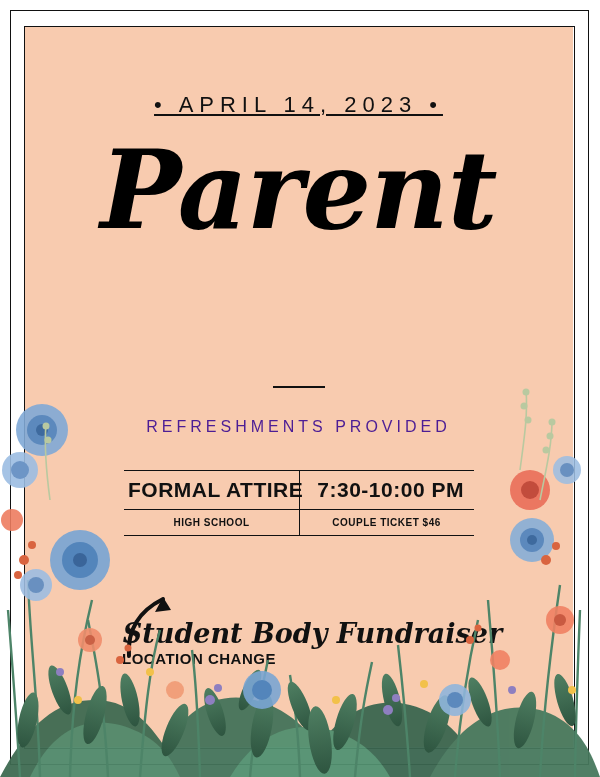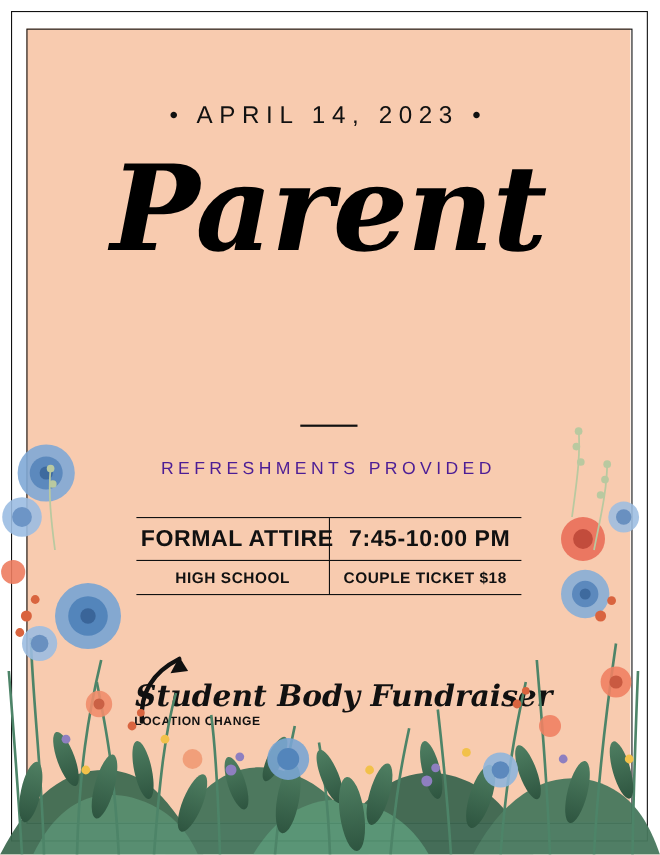--- a/index.html
+++ b/index.html
@@ -88,20 +88,21 @@
   .date-line {
     position: absolute;
     top: 66px;
     left: 0; right: 0;
     text-align: center;
     font-family: "Liberation Sans", sans-serif;
     font-size: 22px;
     letter-spacing: 6px;
     font-weight: 400;
     color: #111111;
+    text-decoration: underline;
   }
 
   .title-wrap {
     position: absolute;
     top: 114px;
     left: 0; right: 0;
     text-align: center;
     color: #000000;
   }
   .title-line {
@@ -173,21 +174,21 @@
     bottom: 0;
     width: 0;
     border-left: 1.5px solid #111111;
   }
   .row-big .cell {
     font-size: 21px;
     font-weight: 700;
     letter-spacing: 0.5px;
   }
   .row-small .cell {
-    font-size: 14px;
+    font-size: 10px;
     font-weight: 700;
     letter-spacing: 0.5px;
   }
 
   .fundraiser {
     position: absolute;
     top: 592px;
     left: 0; right: 0;
     text-align: center;
     font-family: "DejaVu Serif", serif;
@@ -195,21 +196,21 @@
     font-weight: 700;
     font-size: 27px;
     color: #111111;
     transform: translateX(14px);
   }
 
   .location-change {
     position: absolute;
     top: 624px;
     left: 98px;
-    font-size: 11px;
+    font-size: 15px;
     font-weight: 700;
     letter-spacing: 0.5px;
     color: #111111;
   }
 
   .arrow-svg {
     position: absolute;
     top: 540px;
     left: 95px;
     width: 70px;
@@ -251,27 +252,27 @@
 
     <div class="divider-short"></div>
 
     <div class="refreshments">REFRESHMENTS PROVIDED</div>
 
     <div class="info-table">
       <div class="table-top-rule"></div>
       <div class="table-row row-big">
         <div class="vline"></div>
         <div class="cell">FORMAL ATTIRE</div>
-        <div class="cell">7:45-10:00 PM</div>
+        <div class="cell">7:30-10:00 PM</div>
       </div>
       <div class="table-mid-rule"></div>
       <div class="table-row row-small">
         <div class="vline"></div>
         <div class="cell">HIGH SCHOOL</div>
-        <div class="cell">COUPLE TICKET $18</div>
+        <div class="cell">COUPLE TICKET $46</div>
       </div>
       <div class="table-bottom-rule"></div>
     </div>
 
     <svg class="arrow-svg" viewBox="0 0 70 95">
       <path d="M10,90 C8,62 22,44 44,33" stroke="#111111" stroke-width="4" fill="none" stroke-linecap="round"></path>
       <path d="M44,31 L36,46 L52,44 Z" fill="#111111"></path>
     </svg>
 
     <div class="fundraiser">Student Body Fundraiser</div>

